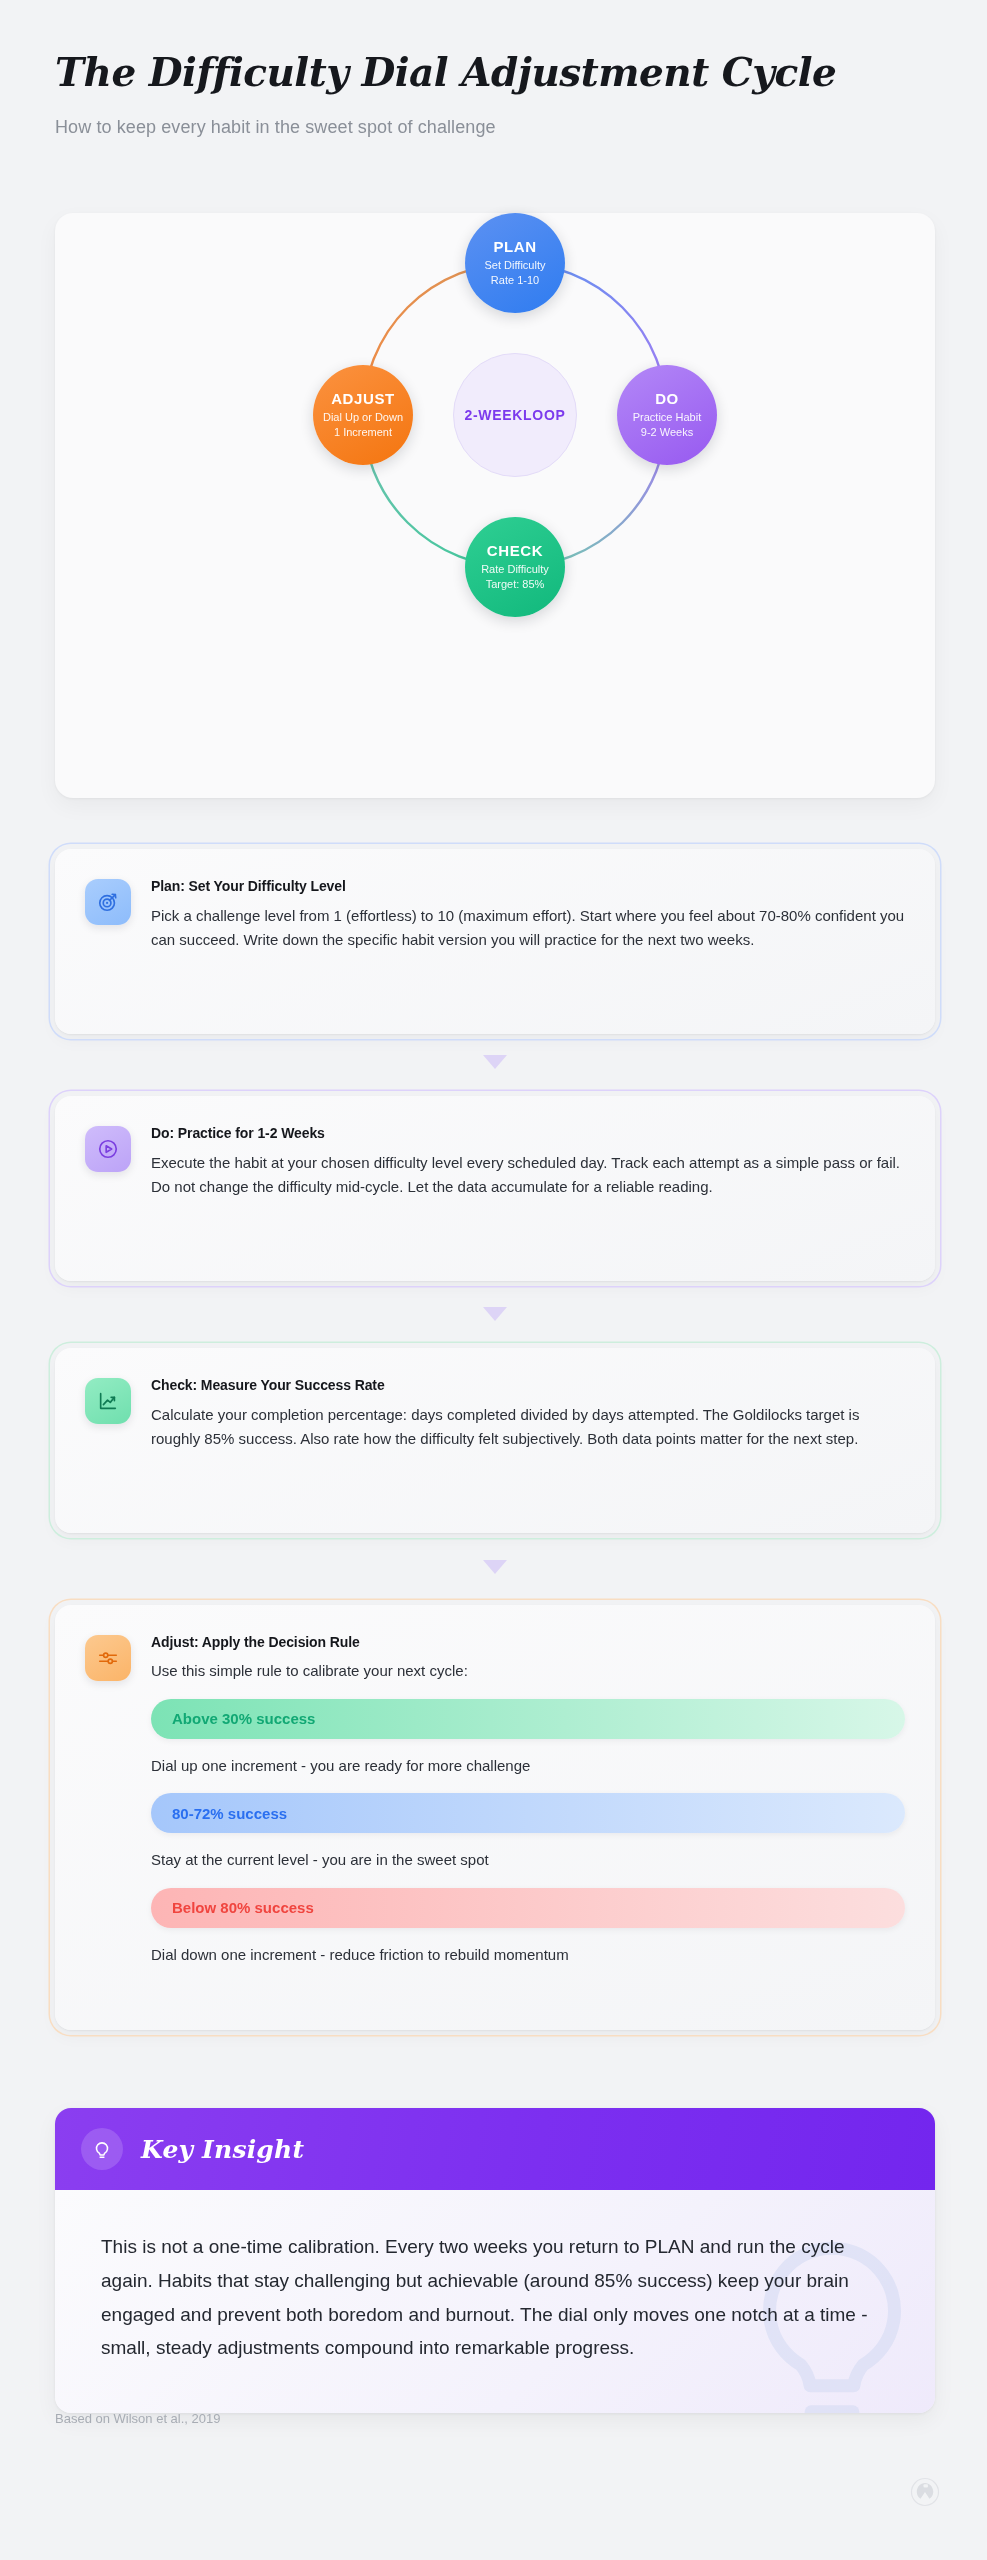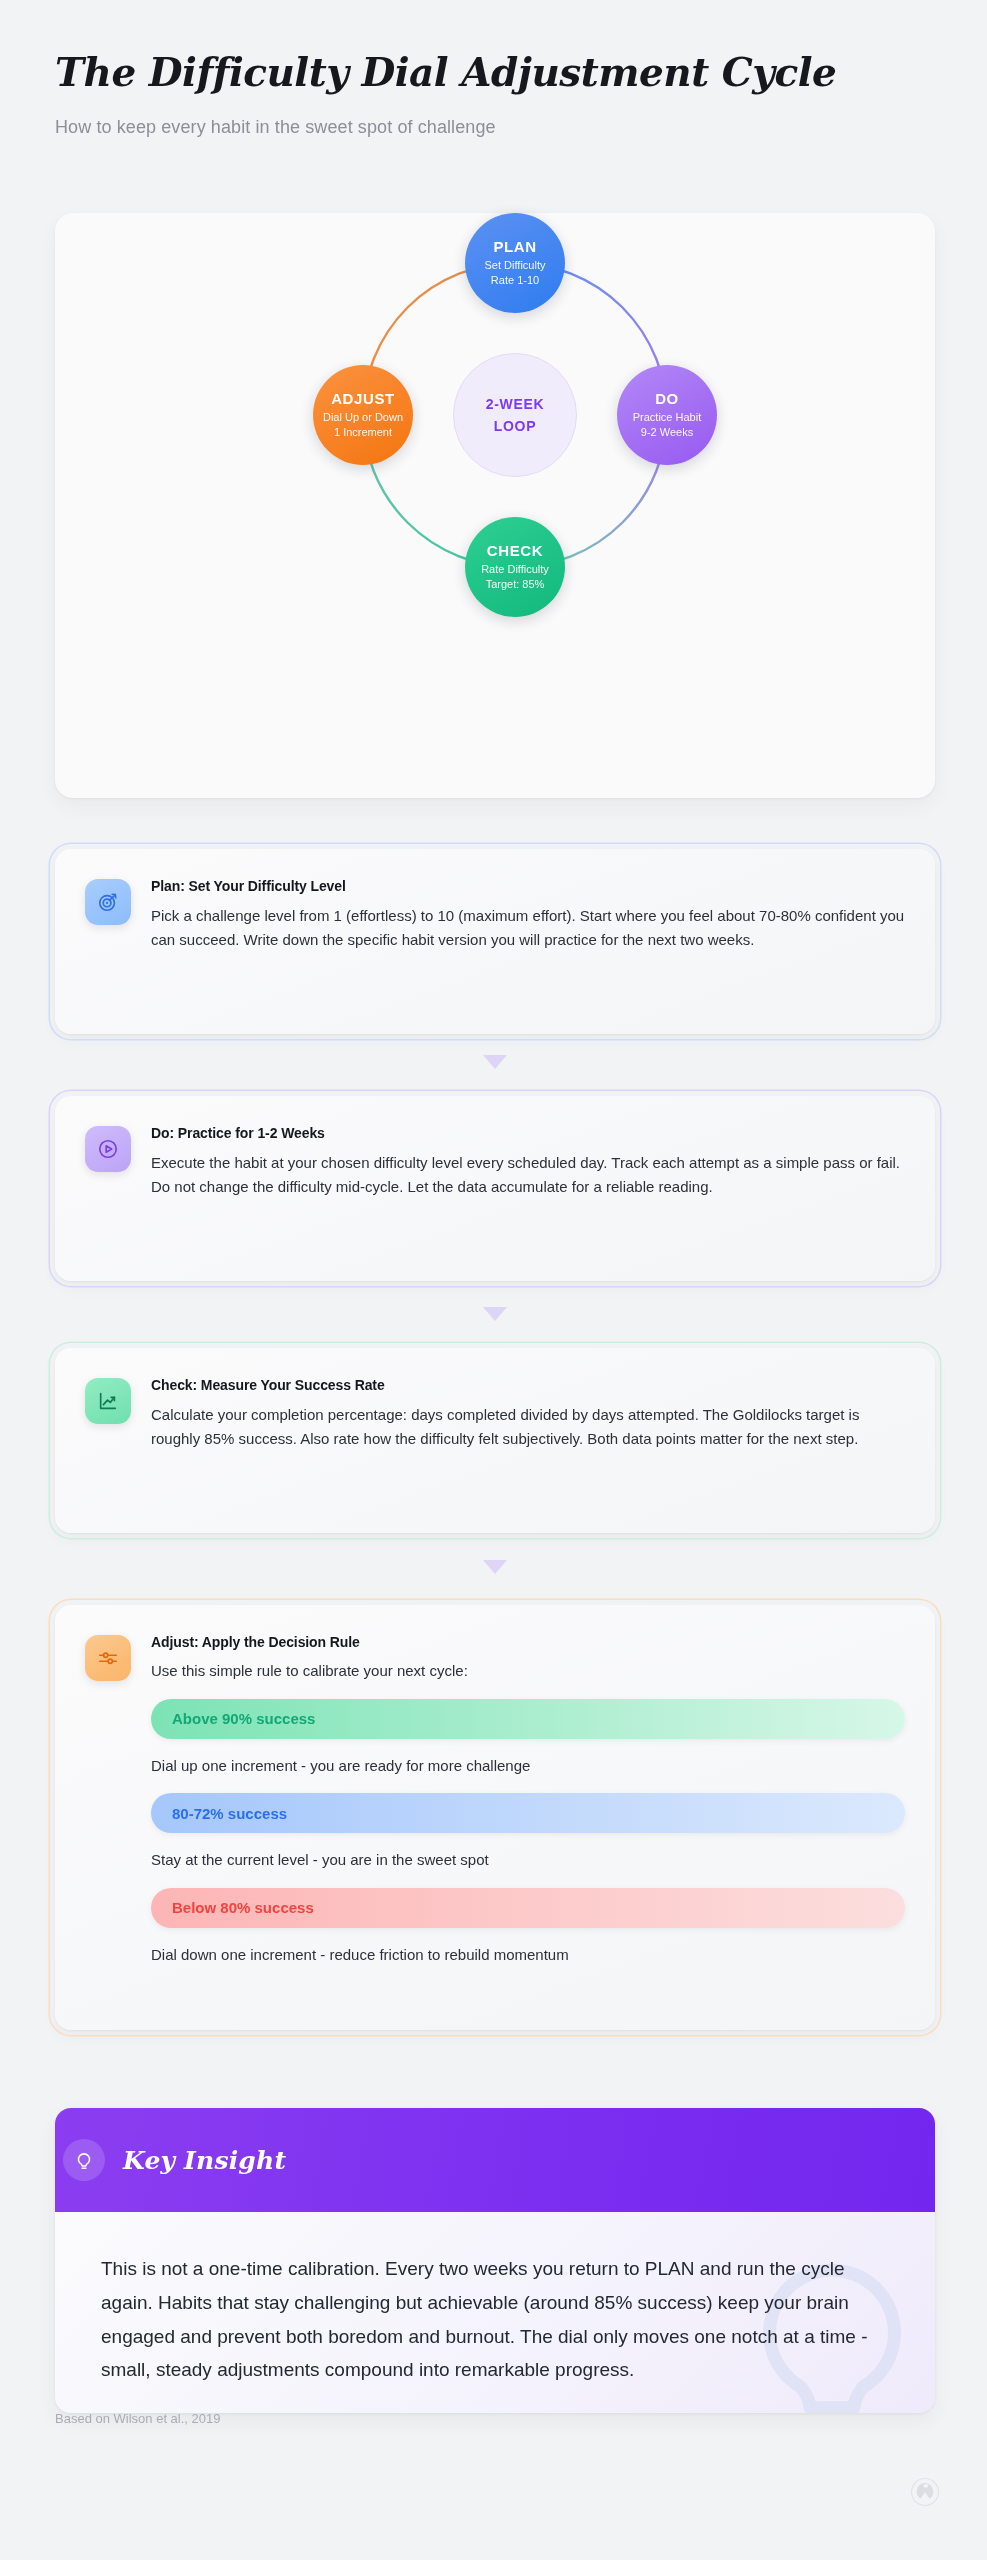--- a/index.html
+++ b/index.html
@@ -98,21 +98,21 @@
                  background: linear-gradient(150deg,#fb9240 0%,#f4750f 100%); }
 
   #node-center {
     position: absolute;
     left: 398px; top: 140px;
     width: 124px; height: 124px;
     border-radius: 50%;
     background: #f1ecfc;
     border: 1px solid #e3dbf8;
     display: flex;
-    flex-direction: column;
+    flex-direction: row;
     align-items: center;
     justify-content: center;
     text-align: center;
   }
   #node-center .center-line {
     font-size: 14px;
     font-weight: 700;
     letter-spacing: .7px;
     color: #7c3aed;
     line-height: 1.6;
@@ -216,25 +216,25 @@
   #insight-card {
     position: absolute;
     left: 55px; top: 2108px;
     width: 880px; height: 305px;
     border-radius: 16px;
     overflow: hidden;
     box-shadow: 0 1px 3px rgba(17,20,28,.06),
                 0 8px 22px rgba(17,20,28,.05);
   }
   .insight-head {
-    height: 104px;
+    height: 82px;
     background: linear-gradient(100deg,#8b3ef0 0%,#7c2ff0 55%,#7326ee 100%);
     display: flex;
     align-items: center;
-    padding-left: 8px;
+    padding-left: 26px;
   }
   .insight-bulb {
     width: 42px; height: 42px;
     border-radius: 50%;
     background: rgba(255,255,255,.16);
     display: flex; align-items: center; justify-content: center;
     margin-right: 18px;
     flex: none;
   }
   .insight-title {
@@ -419,21 +419,21 @@
           <path d="M3 15.5 H12"></path>
             <path d="M17 15.5 H21"></path>
           <circle cx="14.5" cy="15.5" r="2.3"></circle>
         </svg>
       </div>
       <div class="step-body">
         <div class="step-title">Adjust: Apply the Decision Rule</div>
         <div class="rule-intro">Use this simple rule to calibrate your next cycle:</div>
 
         <div class="rule-pill pill-green">
-          <span>Above 90% success</span>
+          <span>Above 30% success</span>
         </div>
         <div class="rule-desc">Dial up one increment - you are ready for more challenge</div>
 
         <div class="rule-pill pill-blue">
           <span>80-72% success</span>
         </div>
         <div class="rule-desc">Stay at the current level - you are in the sweet spot</div>
 
         <div class="rule-pill pill-red">
           <span>Below 80% success</span>

